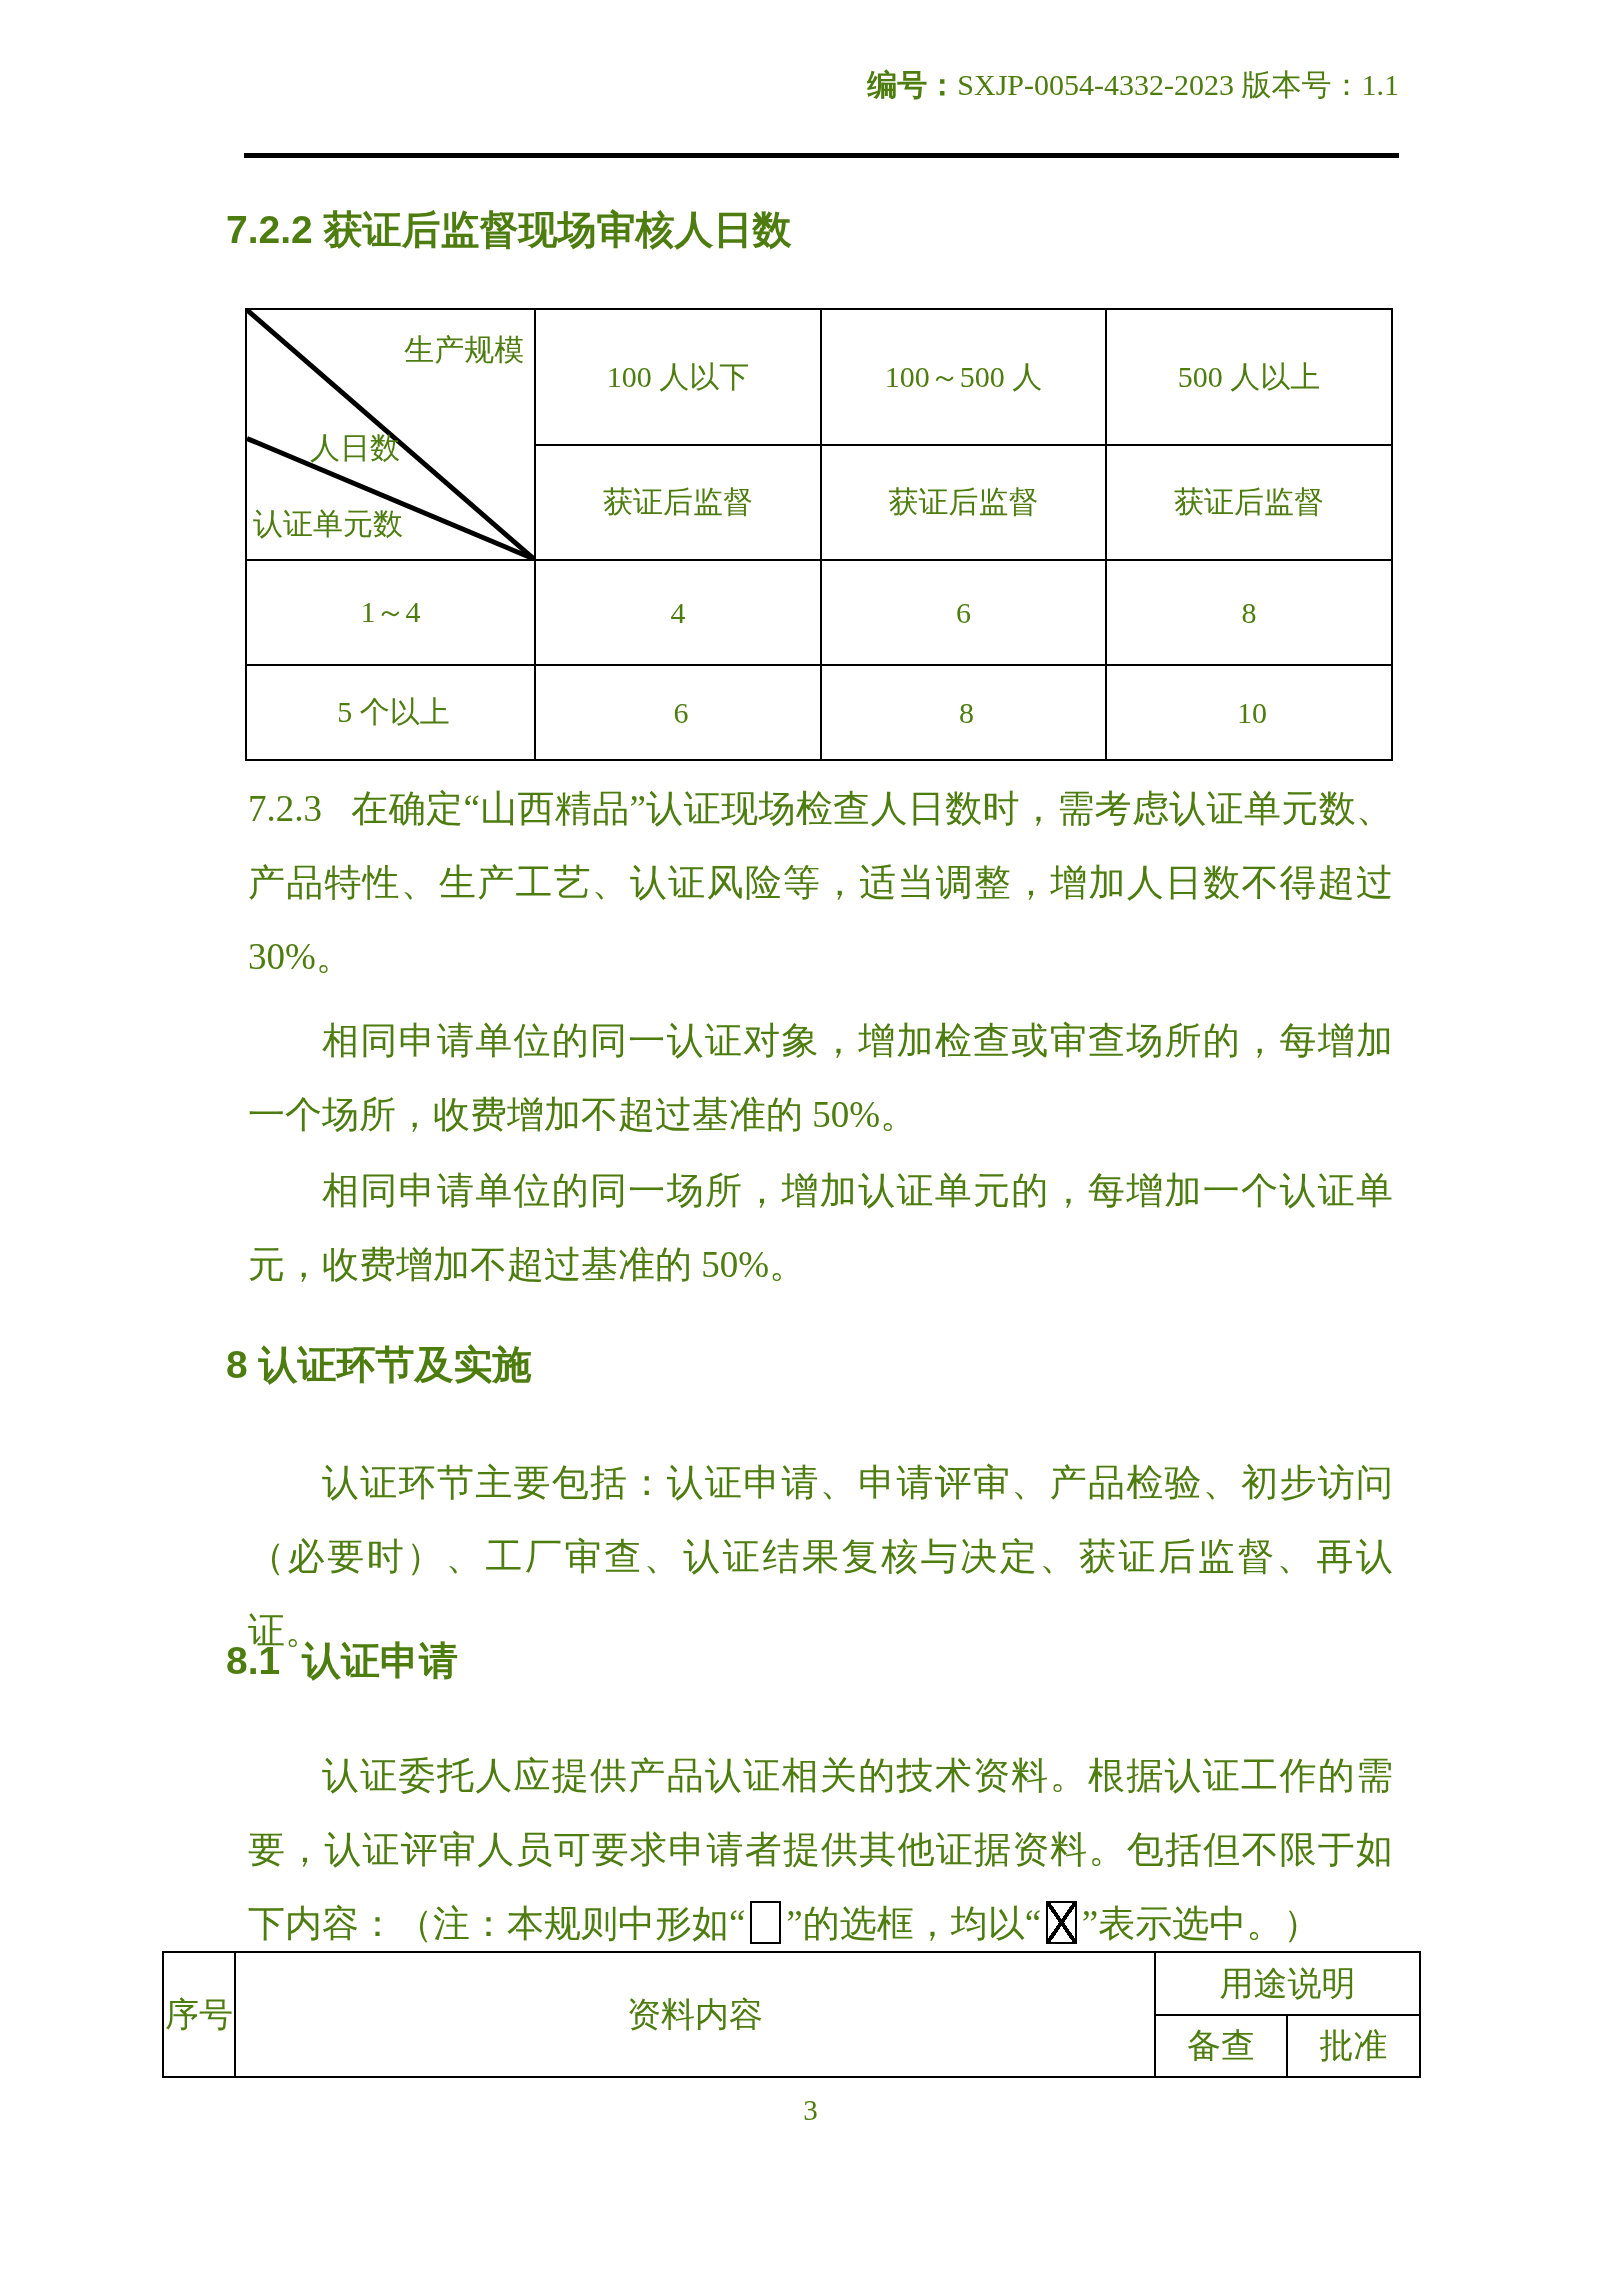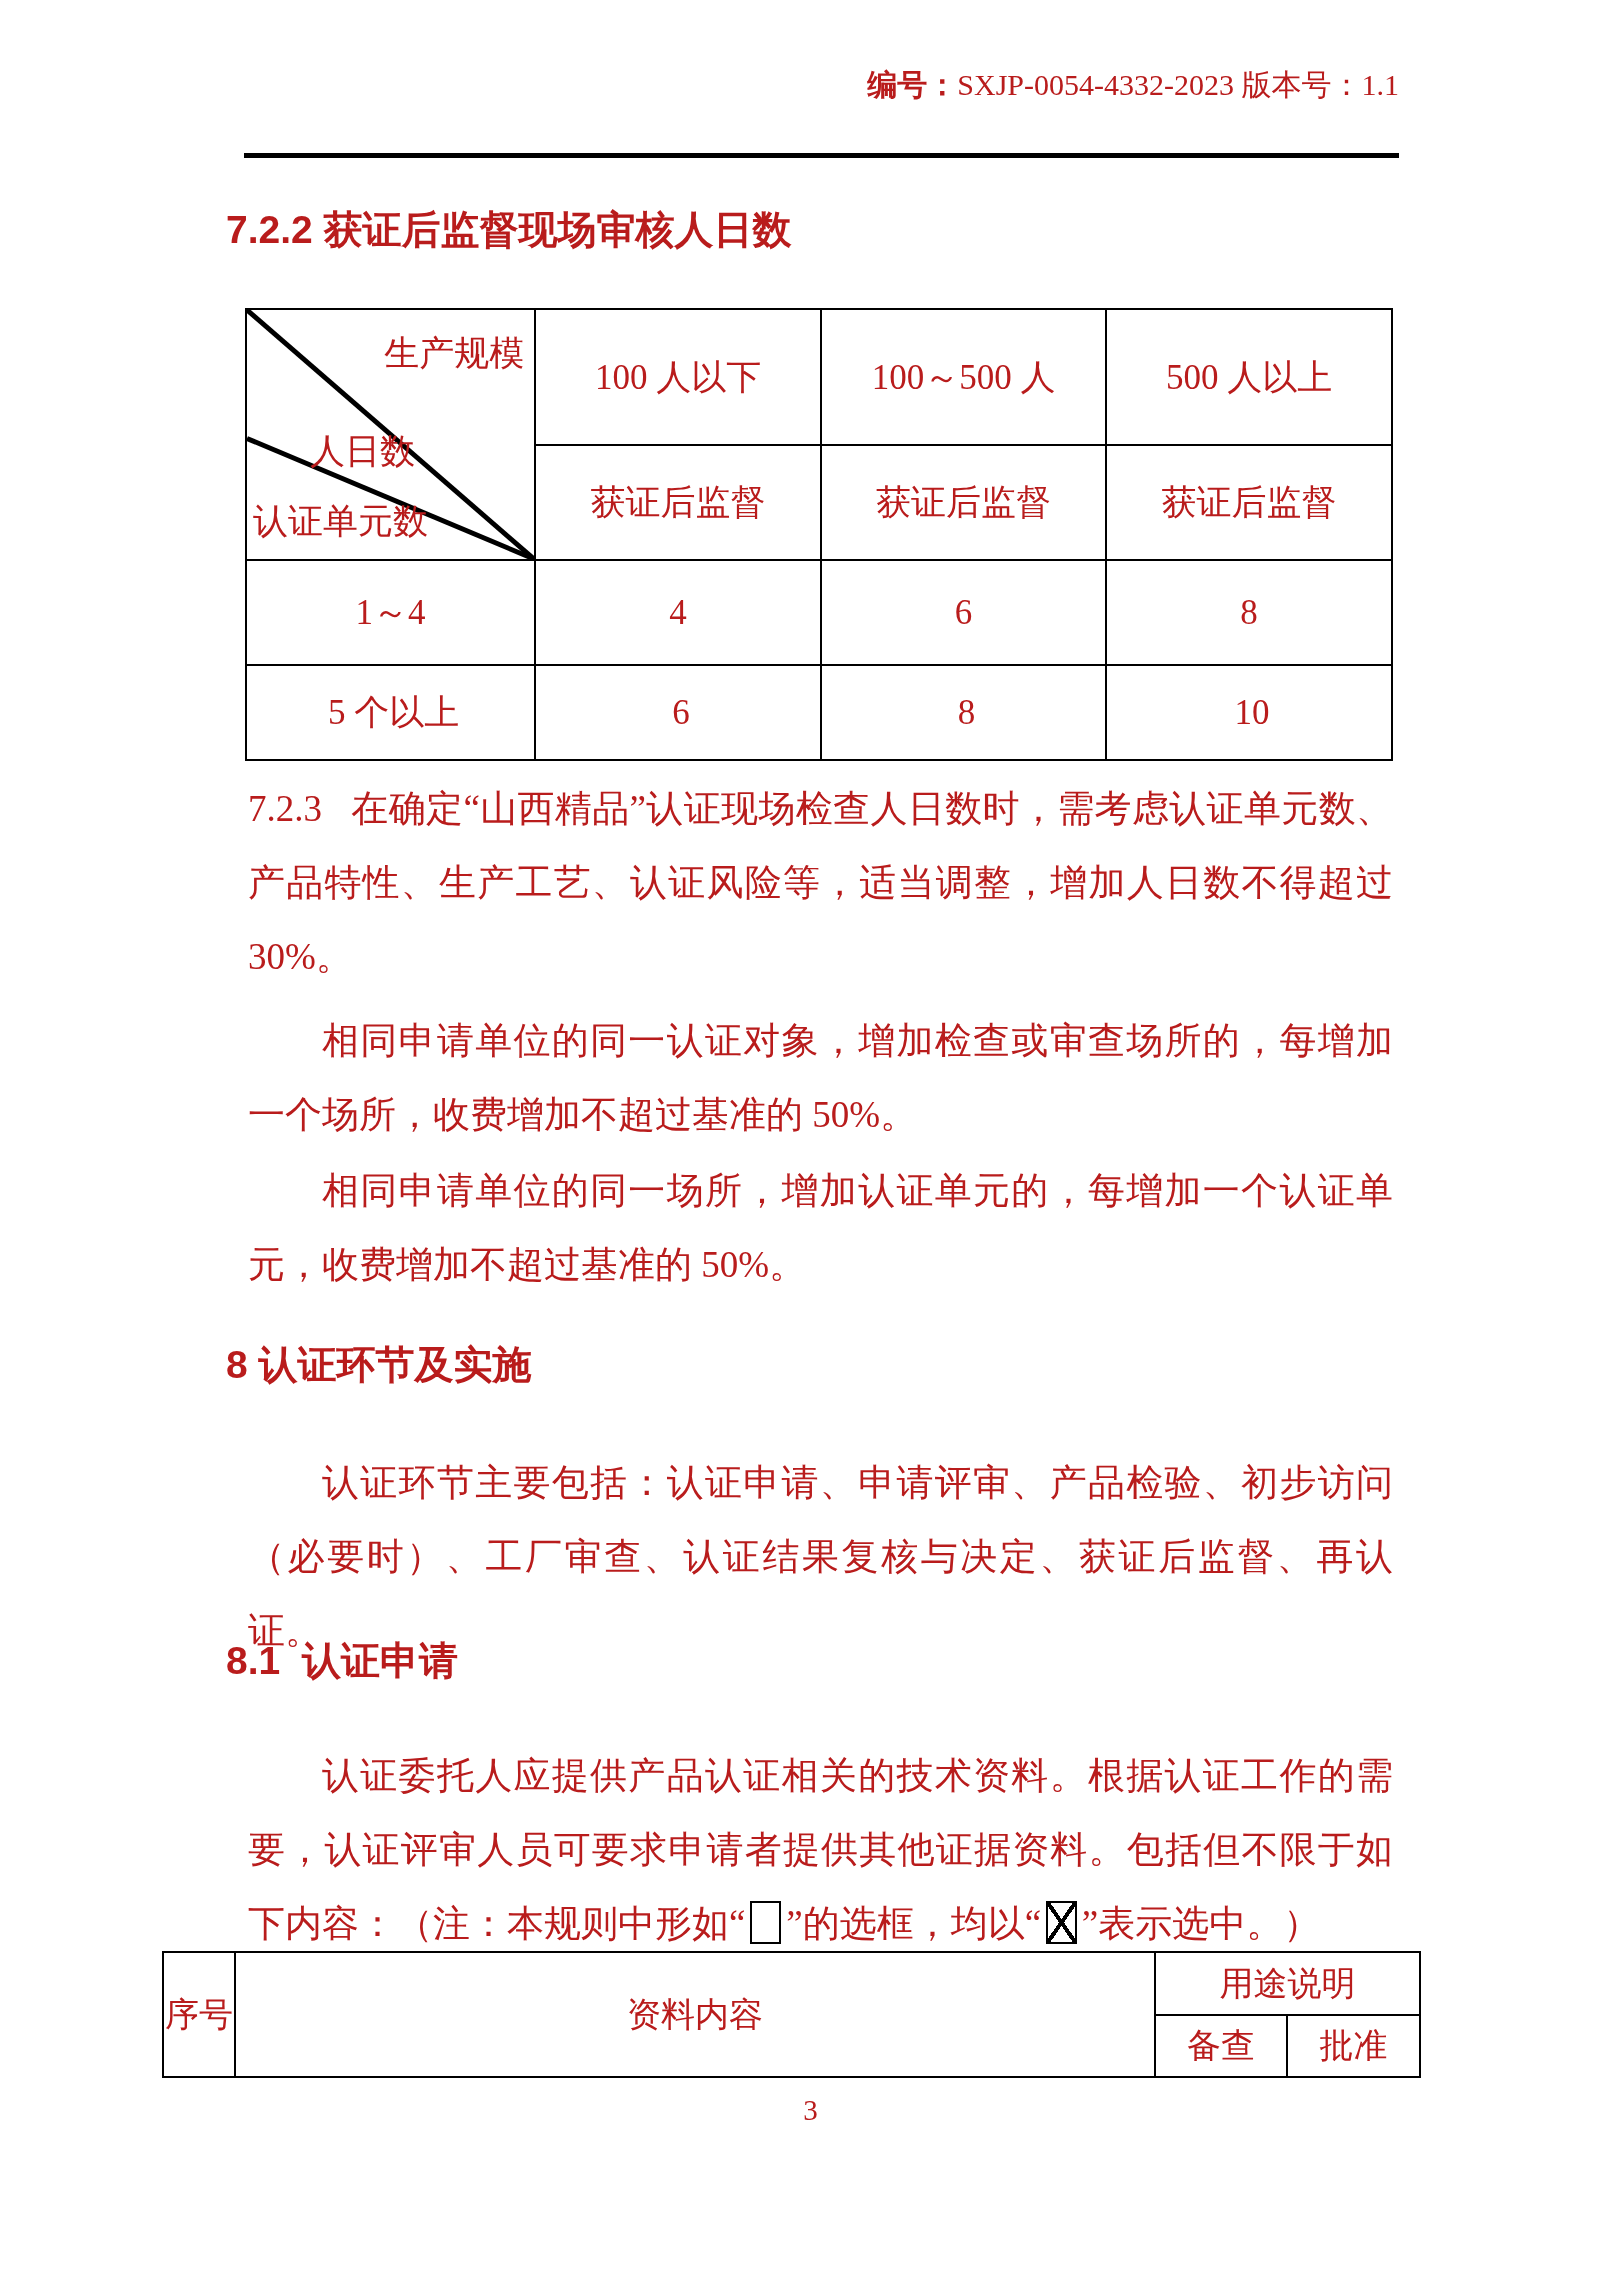--- a/index.html
+++ b/index.html
@@ -1,21 +1,21 @@
 <!DOCTYPE html>
 <html><head>
 <meta charset="utf-8">
 <style>
   html,body { margin:0; padding:0; background:#888; }
   .page {
     position:relative;
     width:1621px; height:2293px;
     margin:0 auto;
     background:#ffffff;
-    color:#b91c1c;
+    color:#4d7c0f;
     font-family:"Liberation Serif","DejaVu Serif",serif;
     overflow:hidden;
   }
   
   .doc-header {
     position:absolute; left:244px; top:65px; width:1155px;
     text-align:right; font-size:30px; line-height:39px;
     white-space:nowrap;
   }
   .doc-header .blk {
@@ -59,21 +59,21 @@
   }
   .box-x {
     background-image:
       linear-gradient(to bottom right, transparent calc(50% - 2px), #000 calc(50% - 2px), #000 calc(50% + 2px), transparent calc(50% + 2px)),
       linear-gradient(to bottom left,  transparent calc(50% - 2px), #000 calc(50% - 2px), #000 calc(50% + 2px), transparent calc(50% + 2px));
   }
   
   .table1 {
     position:absolute; left:245px; top:308px; width:1147px;
     border-collapse:collapse; table-layout:fixed;
-    font-size:35px; text-align:center;
+    font-size:30px; text-align:center;
   }
   .table1 td { border:2.9px solid #000; padding:0; vertical-align:middle; }
   .table1 .rh1 td { height:134px; }
   .table1 .rh2 td { height:113px; }
   .table1 .rd1 td { height:103px; }
   .table1 .rd2 td { height:93px;padding-left:6px; }
   .corner-cell { position:relative; padding:0; }
   .corner-cell svg { position:absolute; left:0; top:0; width:100%; height:100%; }
   .corner-top    { position:absolute; right:9.8px;  top:19.6px;    }
   .corner-mid    { position:absolute; left:63px;   top:118px;   }

